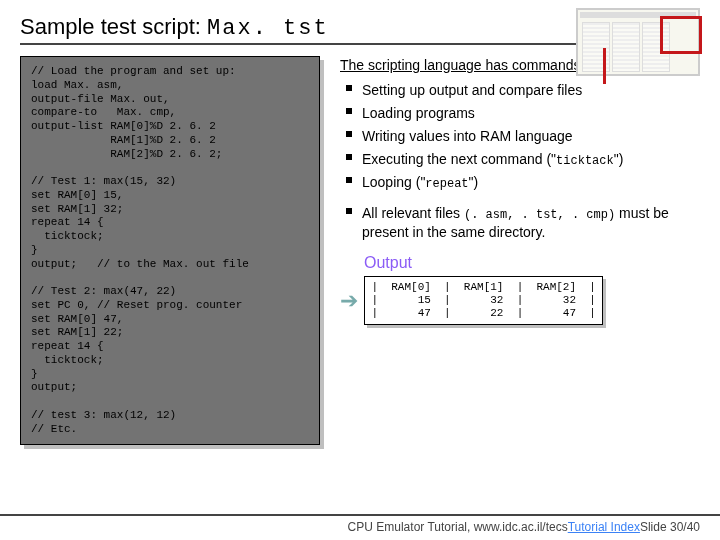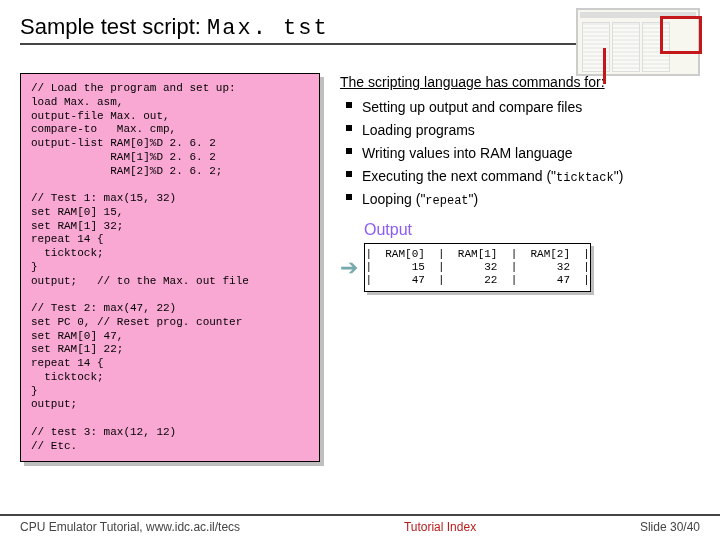--- a/index.html
+++ b/index.html
@@ -1,33 +1,33 @@
 <!DOCTYPE html>
 <html><head>
 <meta charset="utf-8">
 <style>
   html,body{margin:0;padding:0}
   body{width:720px;height:540px;background:#fff;font-family:Arial,Helvetica,sans-serif;color:#000;position:relative;overflow:hidden}
   .slide{box-sizing:border-box;padding:14px 20px 0 20px;height:100%;position:relative}
-  .title{font-size:22px;border-bottom:2px solid #444;padding-bottom:2px;margin-bottom:28px}
+  .title{font-size:22px;border-bottom:2px solid #444;padding-bottom:2px;margin-bottom:11px}
   .title .mono{font-family:"Courier New",monospace;letter-spacing:2px}
   .cols{display:flex;gap:20px}
   .left{flex:0 0 300px}
   .right{flex:1;font-size:14px;line-height:1.35}
-  .codebox{border:1px solid #000;background:#f9a8d4;box-shadow:4px 4px 0 #bfbfbf;padding:8px 10px;font-family:"Courier New",monospace;font-size:11px;white-space:pre;line-height:1.25}
+  .codebox{border:1px solid #000;background:#737373;box-shadow:4px 4px 0 #bfbfbf;padding:8px 10px;font-family:"Courier New",monospace;font-size:11px;white-space:pre;line-height:1.25}
   .u{text-decoration:underline}
   ul.sq{list-style:none;padding:0;margin:4px 0 8px 0}
   ul.sq li{position:relative;padding:2px 0 2px 22px}
   ul.sq li::before{content:"";position:absolute;left:6px;top:6px;width:6px;height:6px;background:#000}
   .monoi{font-family:Liberation Mono, monospace;font-size:12px}
   .outlabel{color:#8b5cf6;font-size:16px;margin:4px 0 2px 24px}
-  .outbox{border:1px solid #000;box-shadow:3px 3px 0 #bfbfbf;padding:4px 0;font-family:"Courier New",monospace;font-size:11px;white-space:pre;line-height:1.2;margin-left:6px}
+  .outbox{border:1px solid #000;box-shadow:3px 3px 0 #bfbfbf;padding:4px 6px;font-family:"Courier New",monospace;font-size:11px;white-space:pre;line-height:1.2;margin-left:6px}
   .arrow{font-size:22px;color:#7aa;padding-top:10px}
-  .footer{position:absolute;left:0;right:0;bottom:6px;border-top:2px solid #444;padding:4px 20px 0 20px;display:flex;justify-content:space-between;font-size:12px;color:#444}
-  .footer a{color:#b91c1c;}
+  .footer{position:absolute;left:0;right:0;bottom:6px;border-top:2px solid #444;padding:4px 20px 0 20px;display:flex;justify-content:flex-end;font-size:12px;color:#444}
+  .footer a{color:#3b82f6;text-decoration:underline}
   .thumb{position:absolute;top:8px;right:20px;width:120px;height:64px;border:2px solid #ccc;background:#f7f7ef}
   .thumb .bar{position:absolute;top:2px;left:2px;right:2px;height:6px;background:#ddd}
   .thumb .col{position:absolute;top:12px;bottom:2px;width:26px;background:repeating-linear-gradient(#eee,#eee 2px,#fafaf5 2px,#fafaf5 4px);border:1px solid #ddd}
   .thumb .c1{left:4px}.thumb .c2{left:34px}.thumb .c3{left:64px}
   .callout{position:absolute;top:6px;right:-4px;width:36px;height:32px;border:3px solid #c4171a}
   .callline{position:absolute;top:38px;left:25px;width:3px;height:36px;background:#c4171a}
   .bottomrow{display:flex;align-items:flex-start}
 </style>
 </head>
 <body>
@@ -79,20 +79,21 @@
     <div class="right">
       <div class="u">The scripting language has commands for:</div>
       <ul class="sq">
         <li>Setting up output and compare files</li>
         <li>Loading programs</li>
         <li>Writing values into RAM language</li>
         <li><span>Executing the next command ("</span><span class="monoi">ticktack</span><span>")</span></li>
         <li><span>Looping ("</span><span class="monoi">repeat</span><span>")</span></li>
       </ul>
       <ul class="sq">
+        <li><span>All relevant files </span><span class="monoi">(. asm, . tst, . cmp)</span><span> must be present in the same directory.</span></li>
       </ul>
       <div class="outlabel">Output</div>
       <div class="bottomrow">
         <div class="arrow">➔</div>
         <div class="outbox">|  RAM[0]  |  RAM[1]  |  RAM[2]  |
 |      15  |      32  |      32  |
 |      47  |      22  |      47  |</div>
       </div>
     </div>
   </div>

